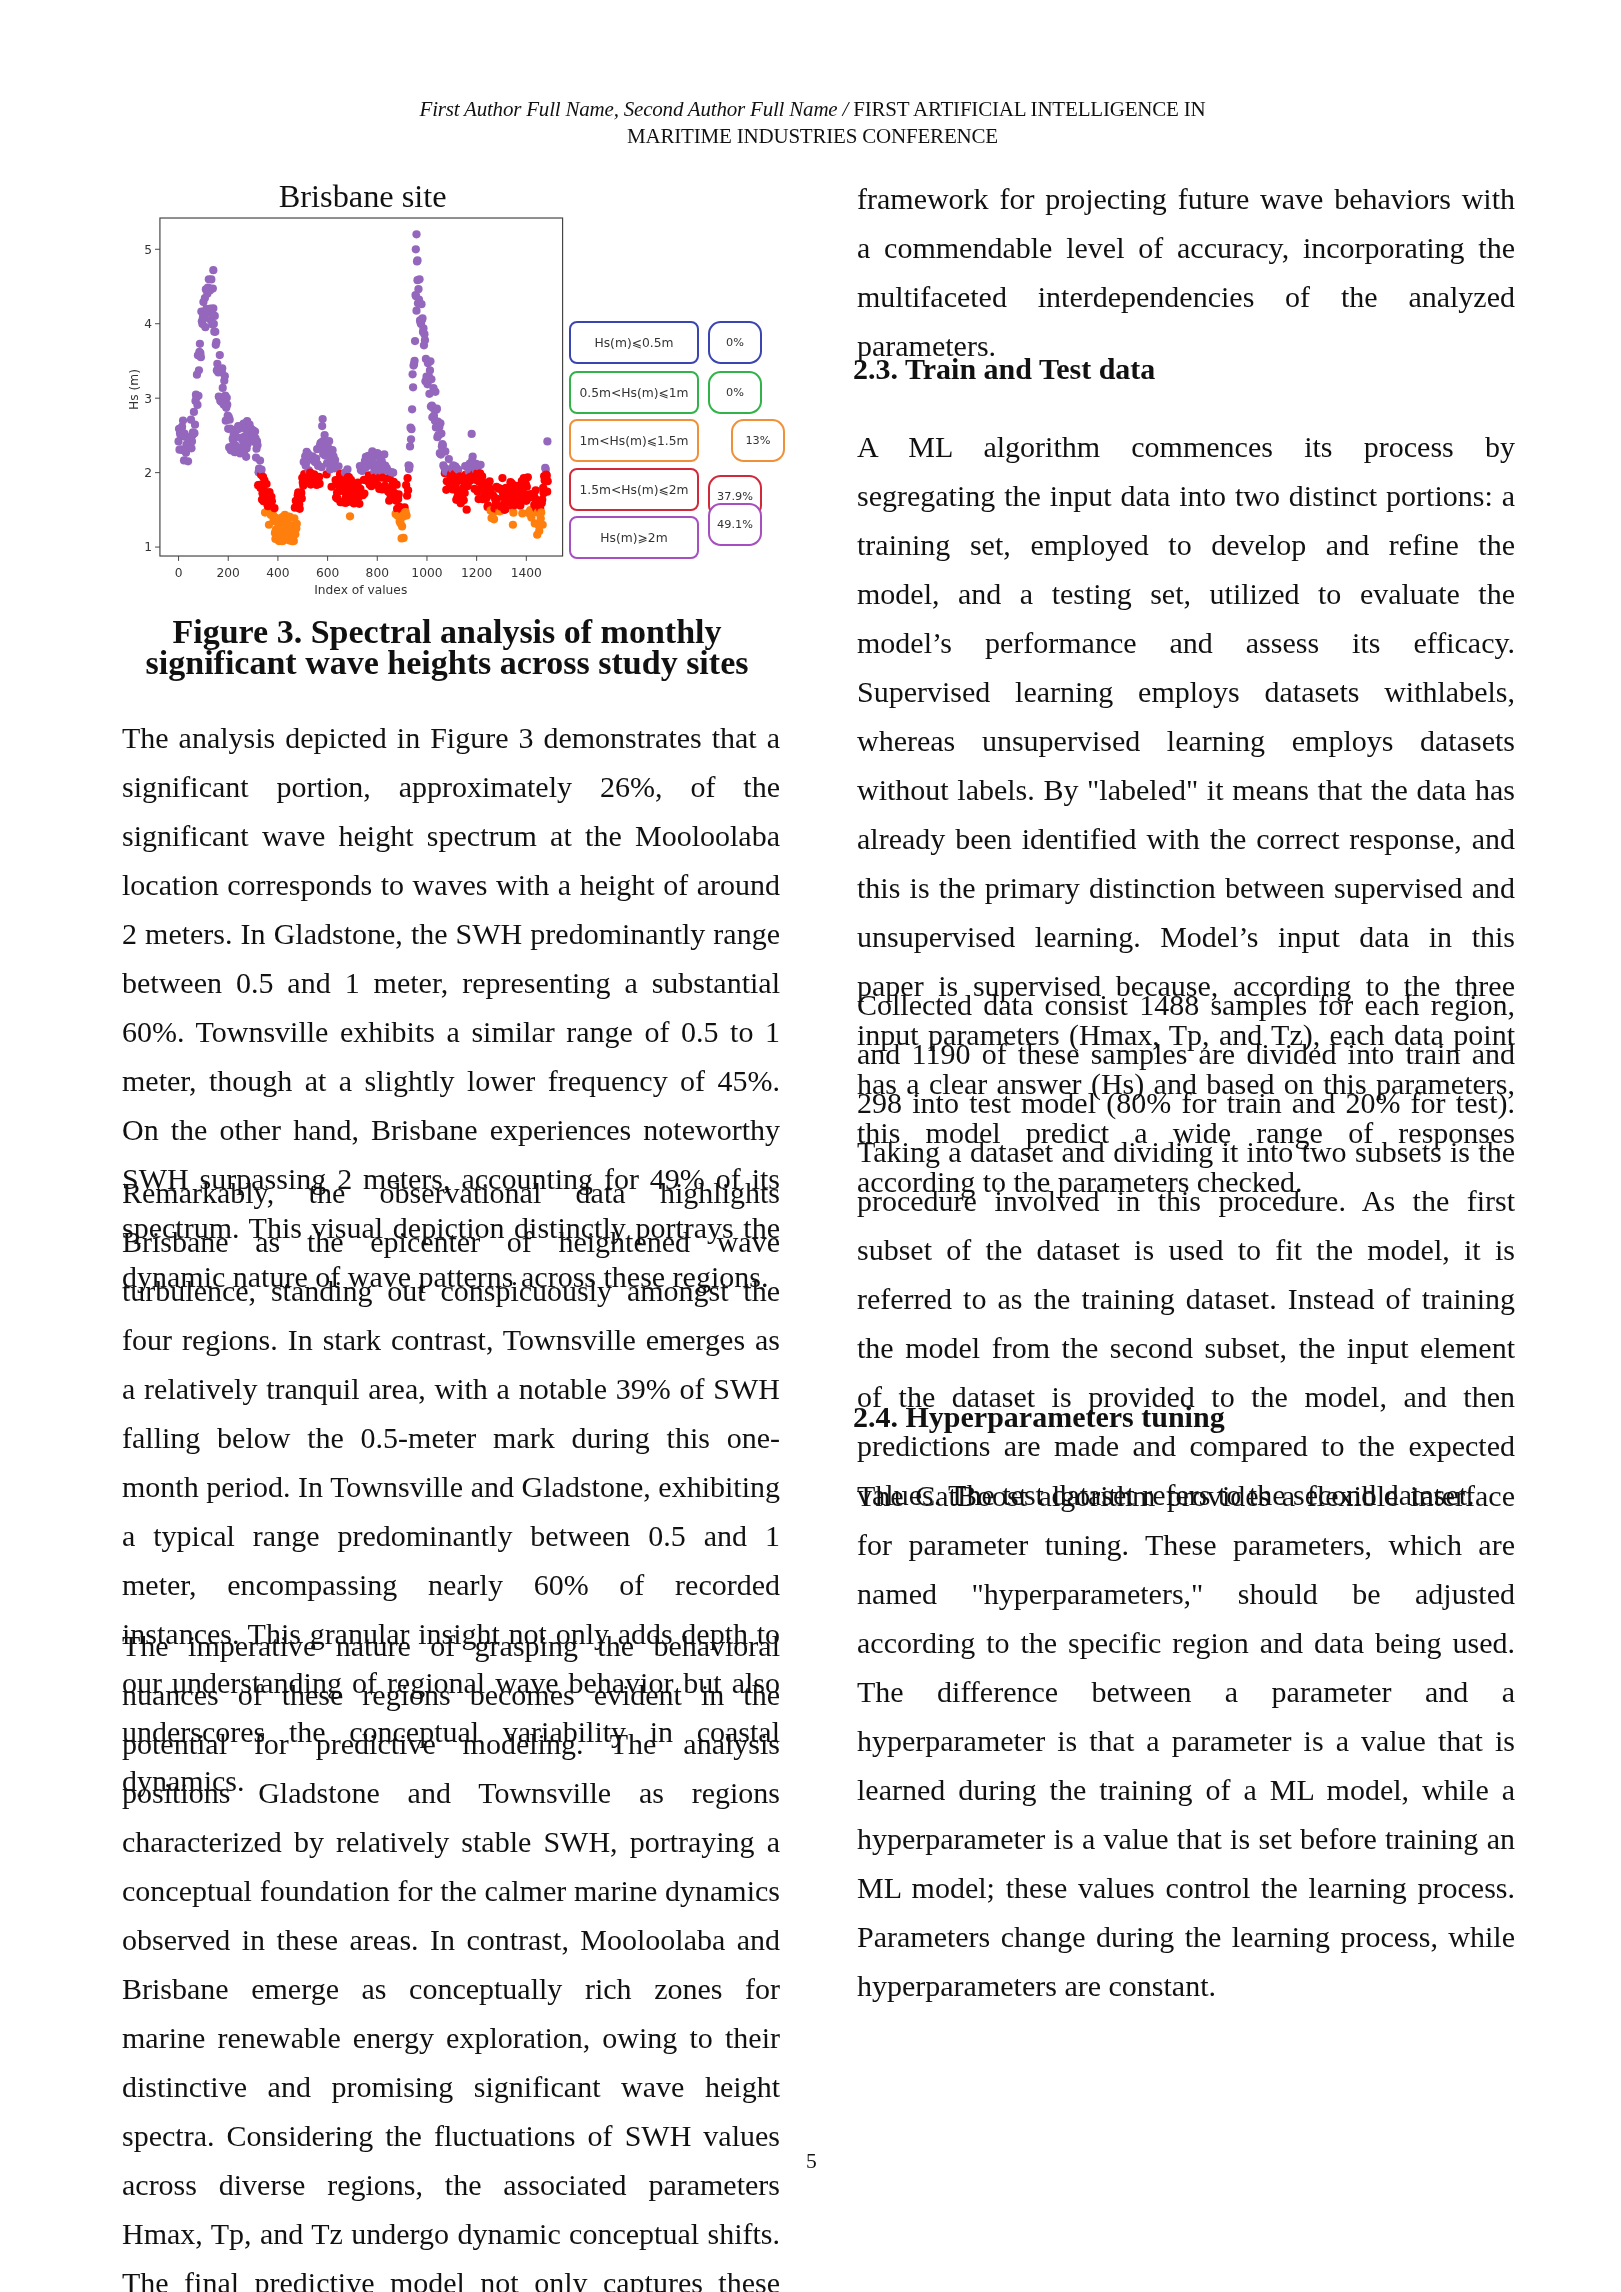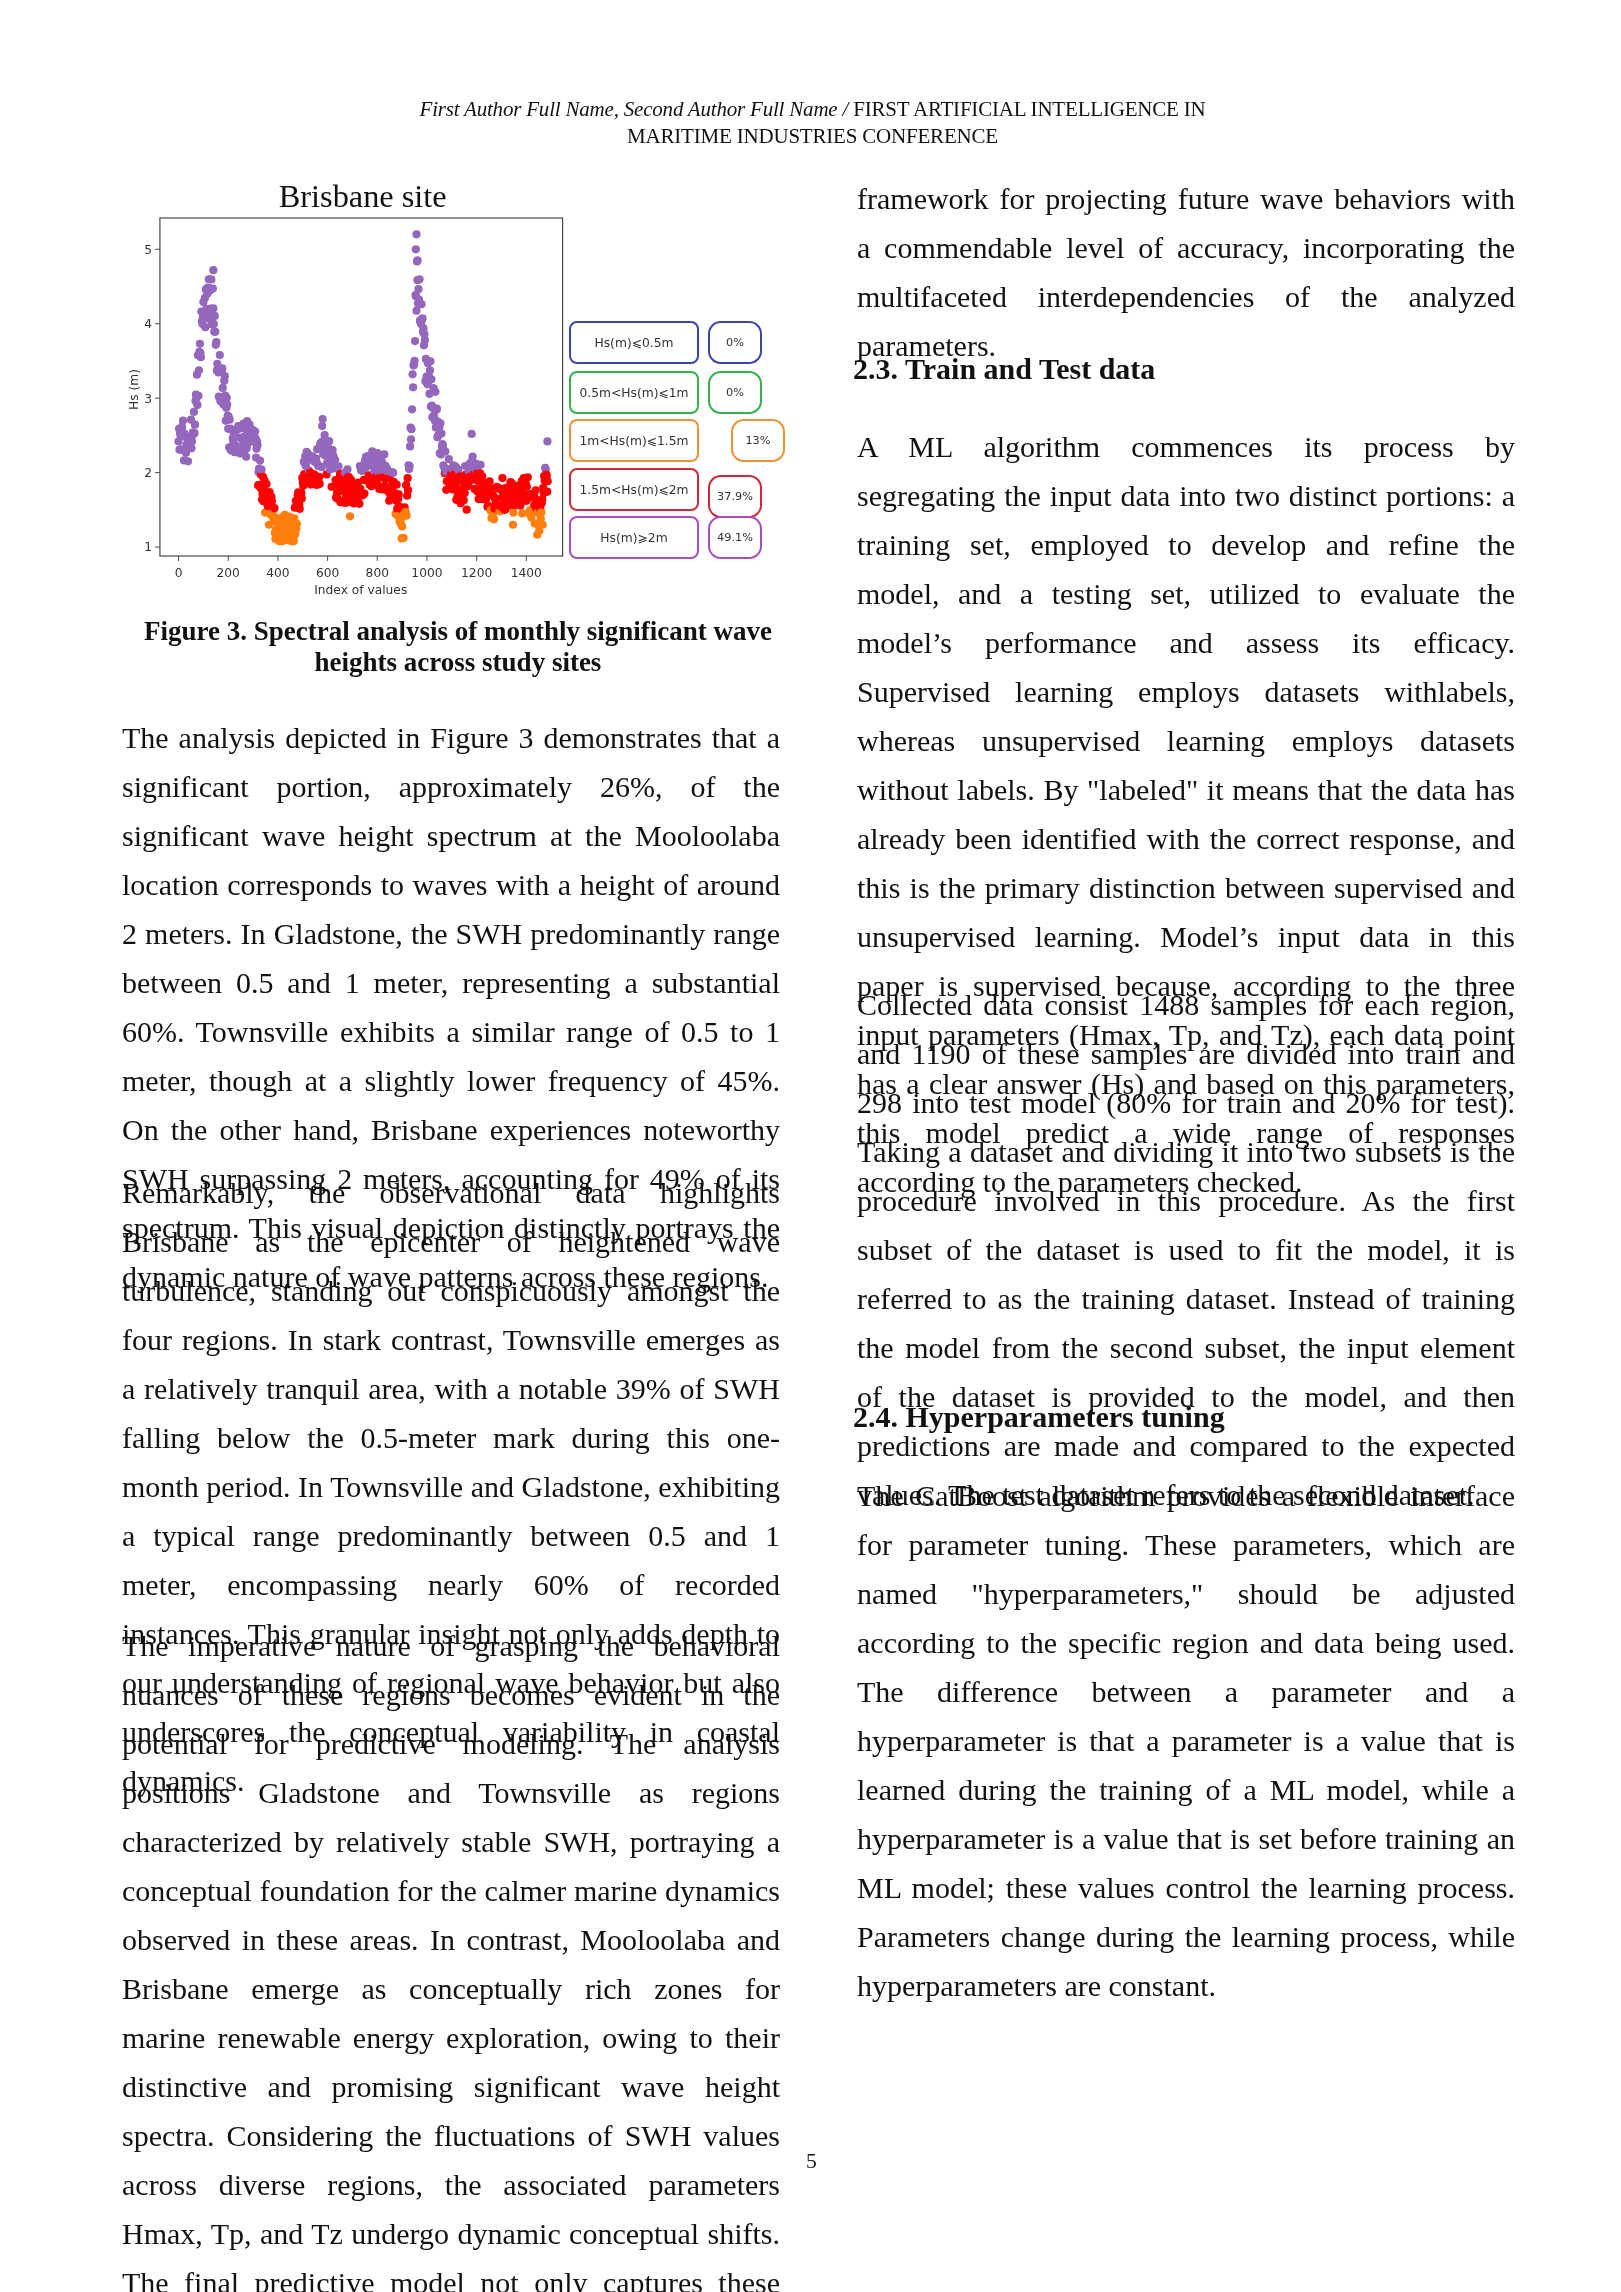--- a/index.html
+++ b/index.html
@@ -39,25 +39,25 @@
   .heading {
     position: absolute;
     left: 0; width: 658px;
     margin: 0;
     font-size: 30px;
     line-height: 35px;
     font-weight: bold;
   }
   .caption {
     position: absolute;
-    left: 129px; top: 616px;
+    left: 118px; top: 616px;
     width: 658px;
     text-align: center;
     font-weight: bold;
-    font-size: 27px;
+    font-size: 34px;
     line-height: 31px;
     margin: 0;
   }
   .figure {
     position: absolute;
     left: 108px; top: 167px;
     width: 676px; height: 441px;
   }
   .figure svg { position: absolute; left: 0; top: 0; }
   .legend-label, .legend-pct {
@@ -914,21 +914,21 @@
     <div class="legend-label" style="top: 301px; border-color: rgb(208, 41, 58);">
         <span>1.5m&lt;Hs(m)⩽2m</span>
       </div>
     <div class="legend-pct" style="top: 301px; border-color: rgb(208, 41, 58); margin-top: 7px;">
         <span>37.9%</span>
       </div>
 
     <div class="legend-label" style="top: 349px; border-color: rgb(166, 79, 191);">
         <span>Hs(m)⩾2m</span>
       </div>
-    <div class="legend-pct" style="top: 349px; border-color: rgb(166, 79, 191);">
+    <div class="legend-pct" style="top: 336px; border-color: rgb(166, 79, 191);">
         <span>49.1%</span>
       </div>
   </div>
 
   <p class="caption">Figure 3. Spectral analysis of monthly significant wave heights across study sites</p>
 
   <div class="col col-left" style="top:0;">
     <p class="para" style="top:713px;">The analysis depicted in Figure 3 demonstrates that a significant portion, approximately 26%, of the significant wave height spectrum at the Mooloolaba location corresponds to waves with a height of around 2 meters. In Gladstone, the SWH predominantly range between 0.5 and 1 meter, representing a substantial 60%. Townsville exhibits a similar range of 0.5 to 1 meter, though at a slightly lower frequency of 45%. On the other hand, Brisbane experiences noteworthy SWH surpassing 2 meters, accounting for 49% of its spectrum. This visual depiction distinctly portrays the dynamic nature of wave patterns across these regions.</p>
     <p class="para" style="top:1168px;">Remarkably, the observational data highlights Brisbane as the epicenter of heightened wave turbulence, standing out conspicuously amongst the four regions. In stark contrast, Townsville emerges as a relatively tranquil area, with a notable 39% of SWH falling below the 0.5-meter mark during this one-month period. In Townsville and Gladstone, exhibiting a typical range predominantly between 0.5 and 1 meter, encompassing nearly 60% of recorded instances. This granular insight not only adds depth to our understanding of regional wave behavior but also underscores the conceptual variability in coastal dynamics.</p>
     <p class="para continues" style="top:1621px;">The imperative nature of grasping the behavioral nuances of these regions becomes evident in the potential for predictive modeling. The analysis positions Gladstone and Townsville as regions characterized by relatively stable SWH, portraying a conceptual foundation for the calmer marine dynamics observed in these areas. In contrast, Mooloolaba and Brisbane emerge as conceptually rich zones for marine renewable energy exploration, owing to their distinctive and promising significant wave height spectra. Considering the fluctuations of SWH values across diverse regions, the associated parameters Hmax, Tp, and Tz undergo dynamic conceptual shifts. The final predictive model not only captures these nuanced relationships but also establishes a conceptual</p>

